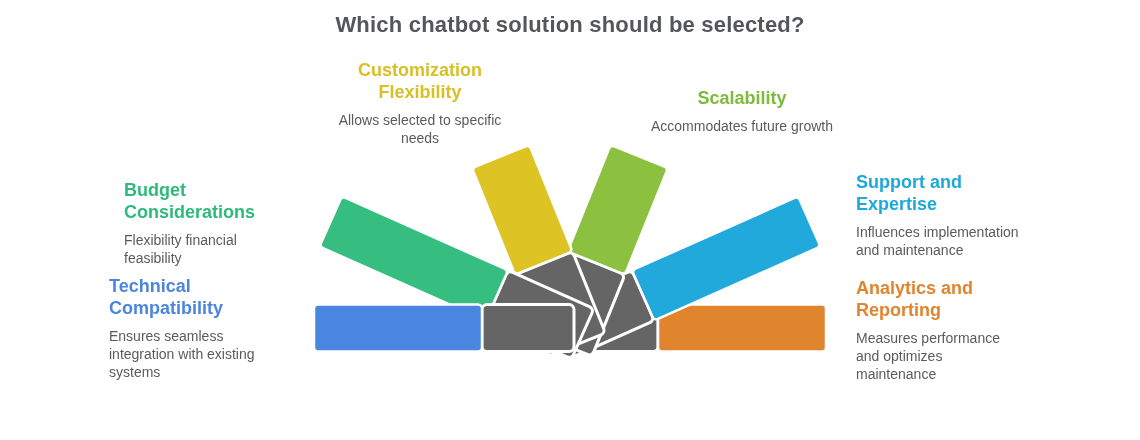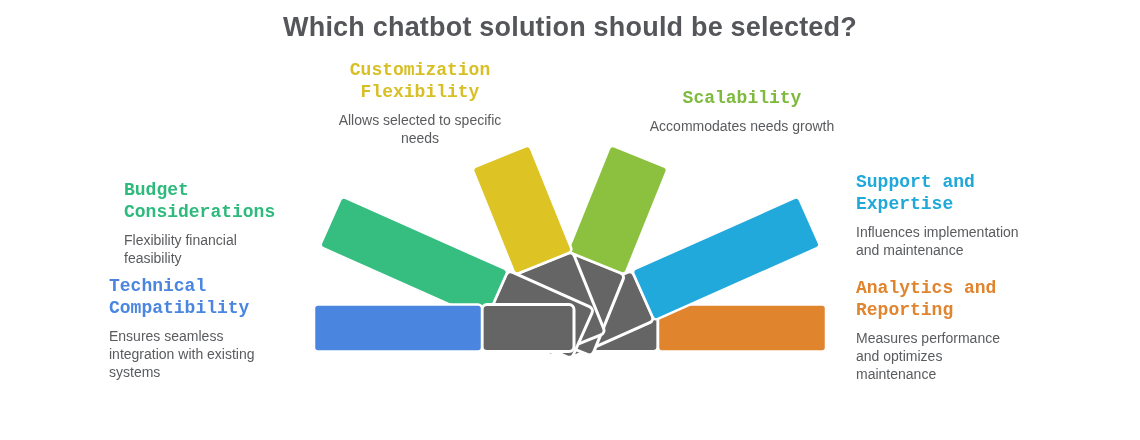--- a/index.html
+++ b/index.html
@@ -19,37 +19,36 @@
     position: absolute;
     left: 0;
     top: 0;
   }
   .page-title {
     position: absolute;
     top: 12px;
     left: 0;
     width: 1140px;
     text-align: center;
-    font-size: 27px;
+    font-size: 22px;
     font-weight: bold;
     color: #54565a;
     letter-spacing: 0.2px;
   }
   .callout {
     position: absolute;
   }
   .align-center { text-align: center; }
   .align-right  { text-align: left; }
   .align-left   { text-align: left; }
   .item-heading {
     font-size: 18px;
     font-weight: bold;
     line-height: 1.22;
     margin-bottom: 7px;
-    font-family: Liberation Mono, monospace;
   }
   .item-desc {
     font-size: 14px;
     line-height: 1.3;
     color: #595b5e;
   }
 </style>
 </head>
 <body>
 
@@ -86,21 +85,21 @@
 
   <div class="page-title">Which chatbot solution should be selected?</div>
 
   <div class="callout align-center" style="left:320px; top:60px; width:200px;">
     <div class="item-heading" style="color: rgb(216, 191, 37);">Customization Flexibility</div>
     <div class="item-desc">Allows selected to specific needs</div>
   </div>
 
   <div class="callout align-center" style="left:622px; top:88px; width:240px;">
     <div class="item-heading" style="color: rgb(126, 186, 61);">Scalability</div>
-    <div class="item-desc">Accommodates needs growth</div>
+    <div class="item-desc">Accommodates future growth</div>
   </div>
 
   <div class="callout align-right" style="left:124px; top:180px; width:160px;">
     <div class="item-heading" style="color: rgb(46, 186, 124);">Budget Considerations</div>
     <div class="item-desc">Flexibility financial feasibility</div>
   </div>
 
   <div class="callout align-right" style="left:109px; top:276px; width:175px;">
     <div class="item-heading" style="color: rgb(74, 134, 224);">Technical Compatibility</div>
     <div class="item-desc">Ensures seamless integration with existing systems</div>

